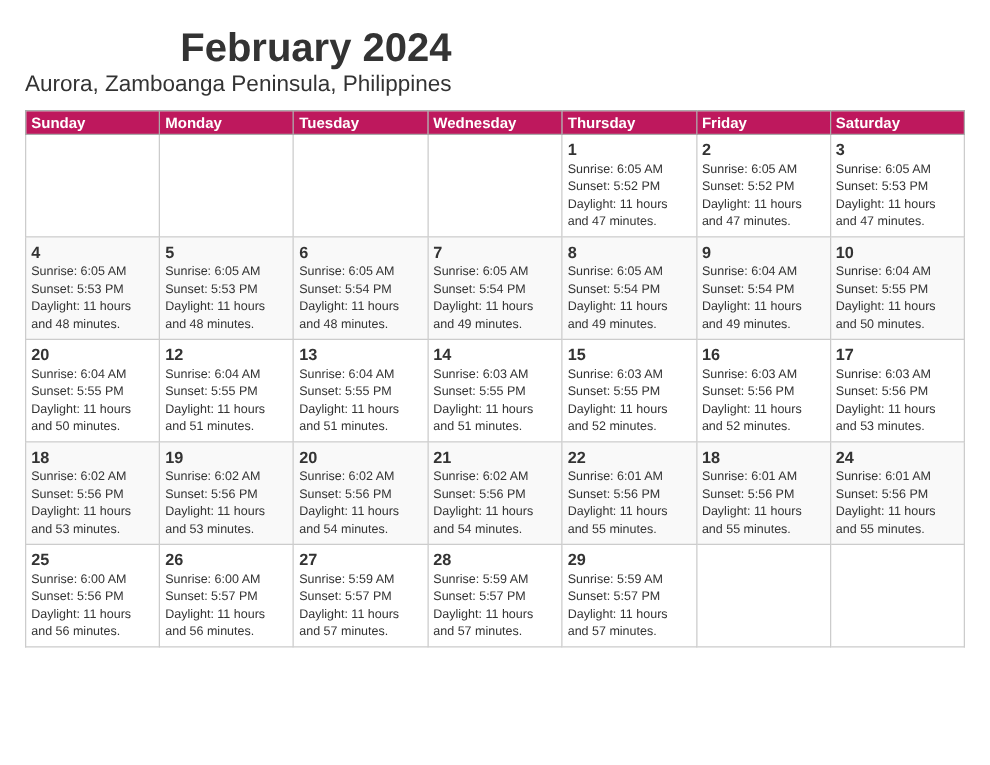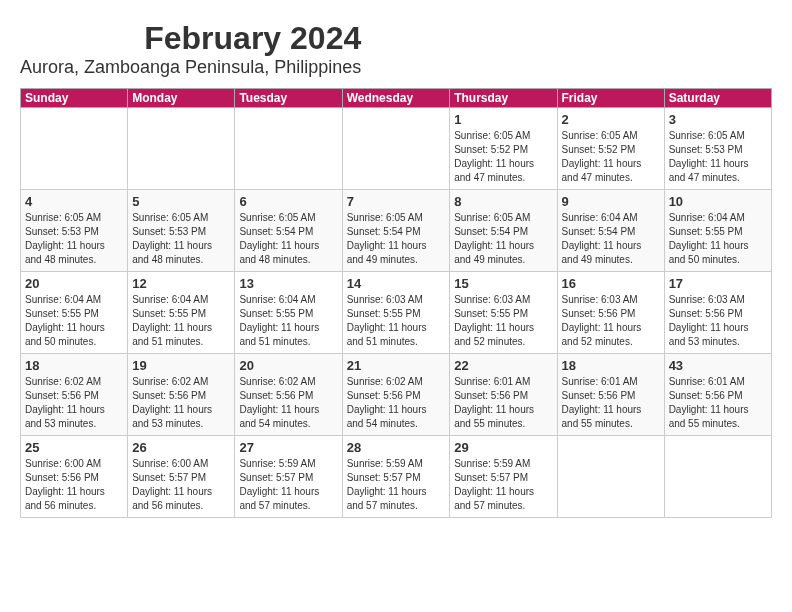--- a/index.html
+++ b/index.html
@@ -245,21 +245,21 @@
 Sunset: 5:56 PM
 Daylight: 11 hours and 55 minutes.</div>
         </td>
         <td>
           <span class="day-number">18</span>
           <div class="day-info" style="white-space: pre-line;">Sunrise: 6:01 AM
 Sunset: 5:56 PM
 Daylight: 11 hours and 55 minutes.</div>
         </td>
         <td>
-          <span class="day-number">43</span>
+          <span class="day-number">24</span>
           <div class="day-info" style="white-space: pre-line;">Sunrise: 6:01 AM
 Sunset: 5:56 PM
 Daylight: 11 hours and 55 minutes.</div>
         </td>
       </tr>
       <tr>
         <td>
           <span class="day-number">25</span>
           <div class="day-info" style="white-space: pre-line;">Sunrise: 6:00 AM
 Sunset: 5:56 PM

